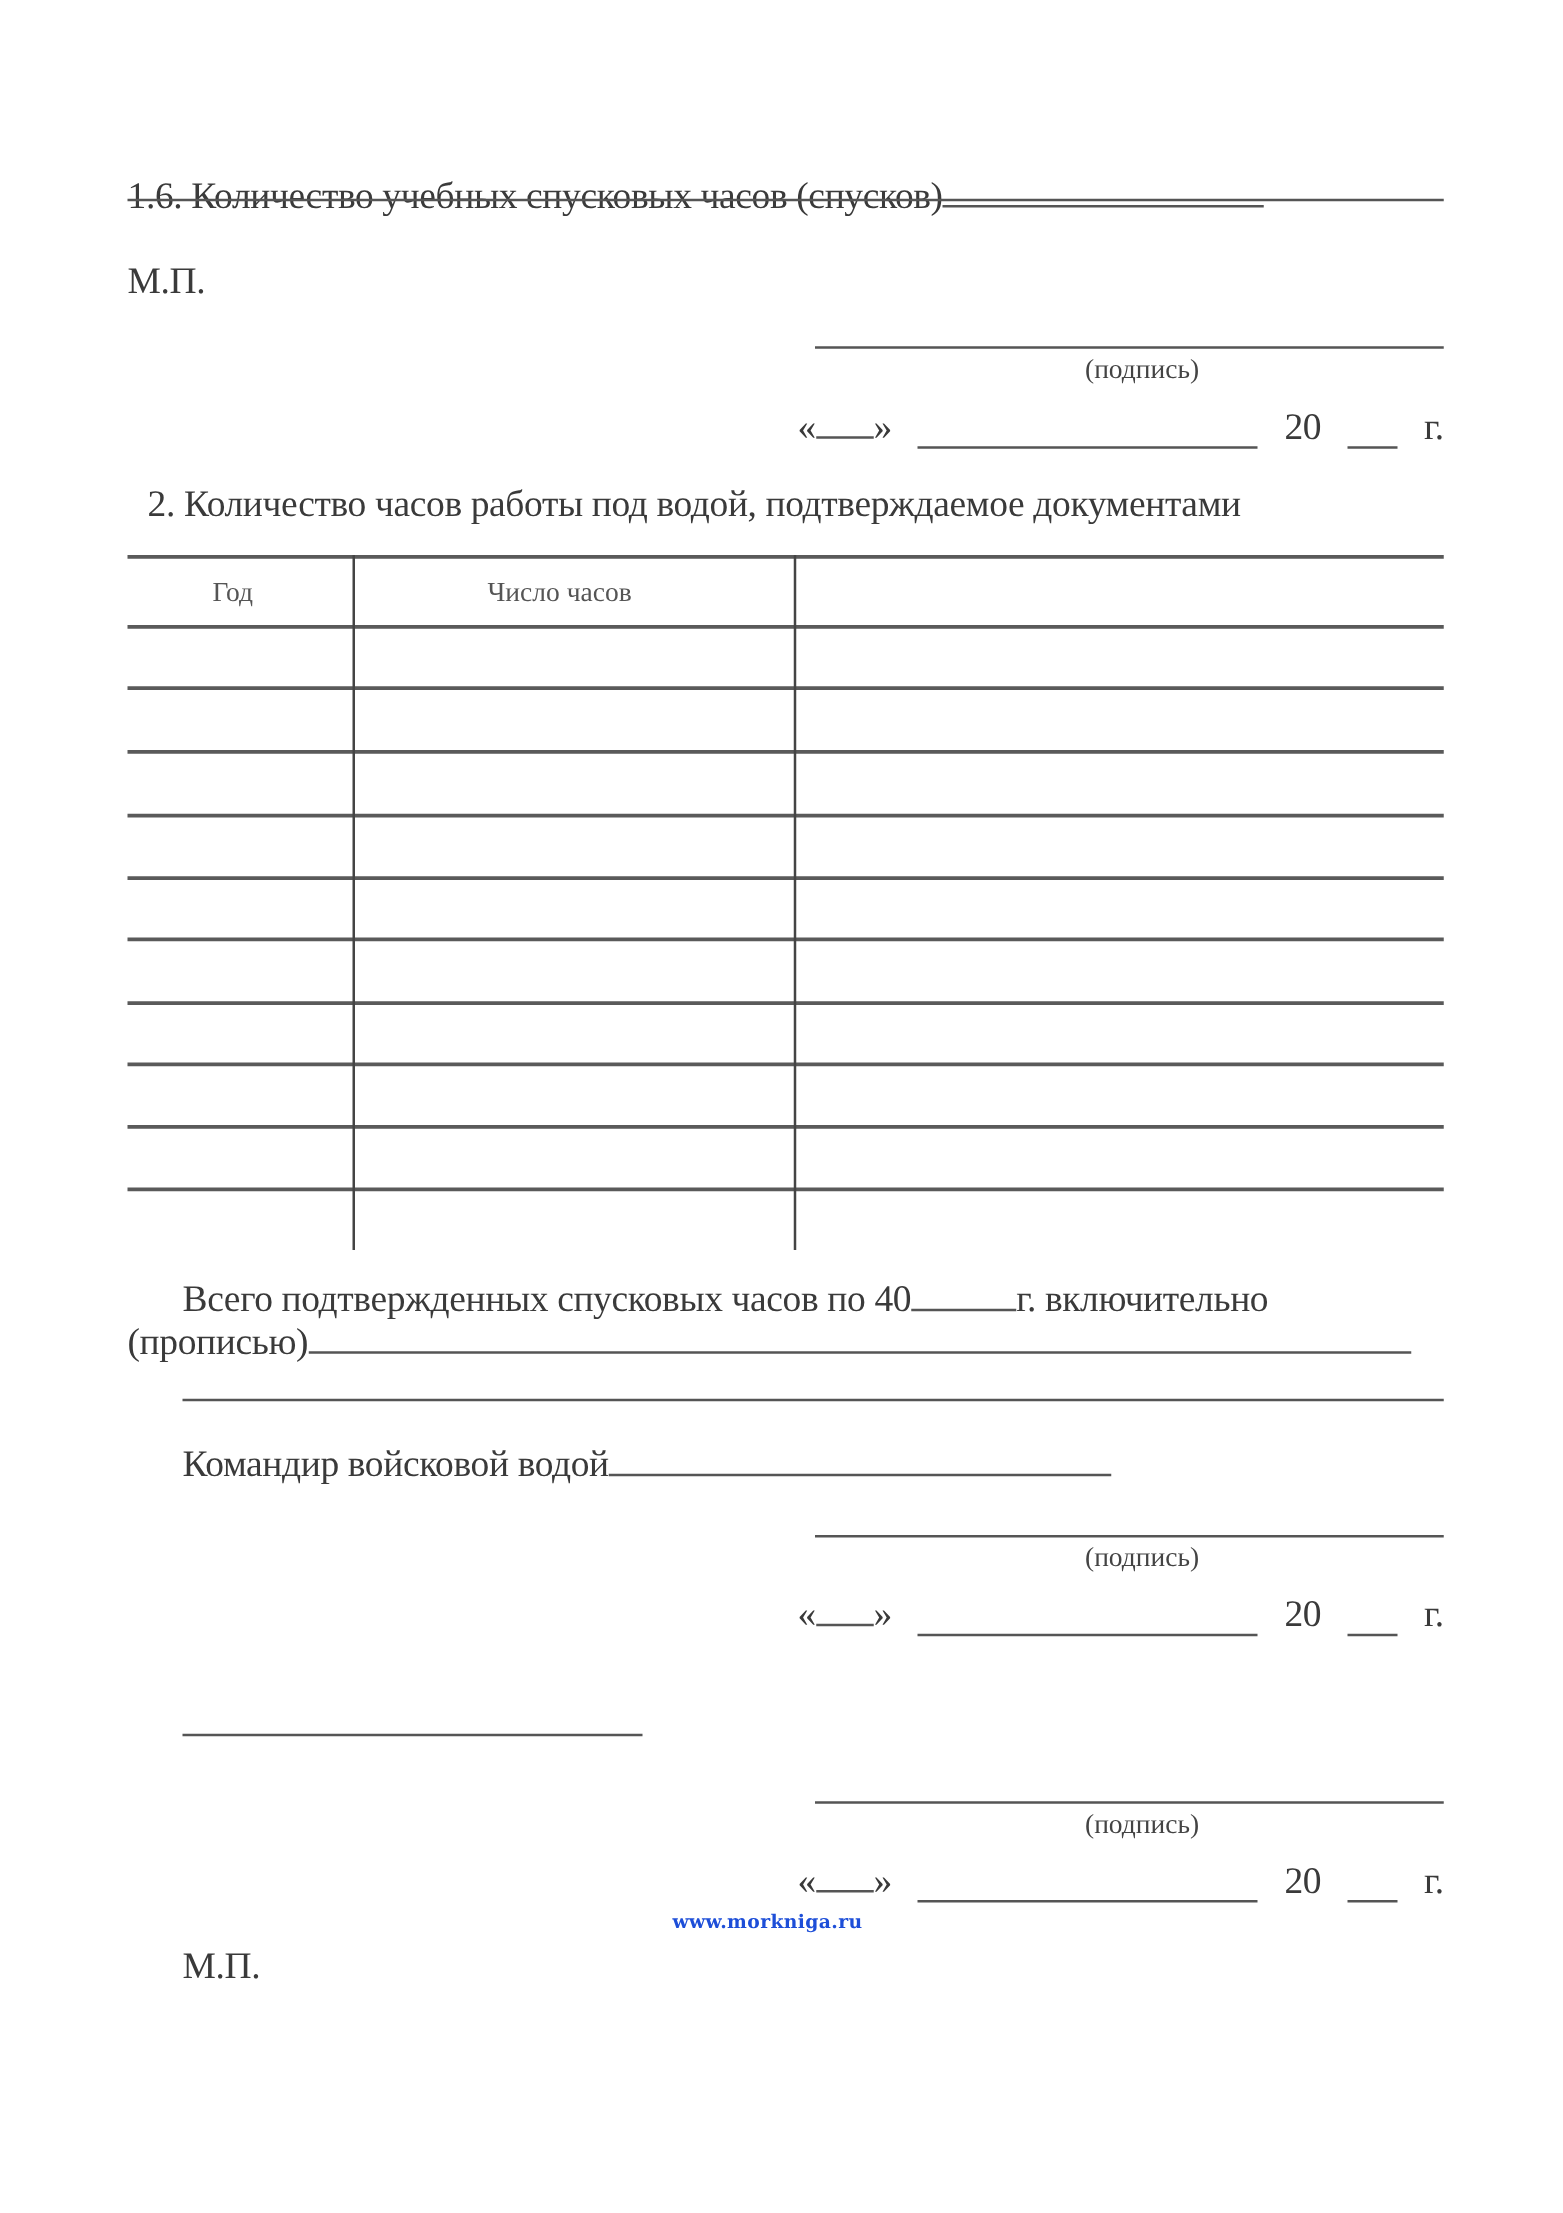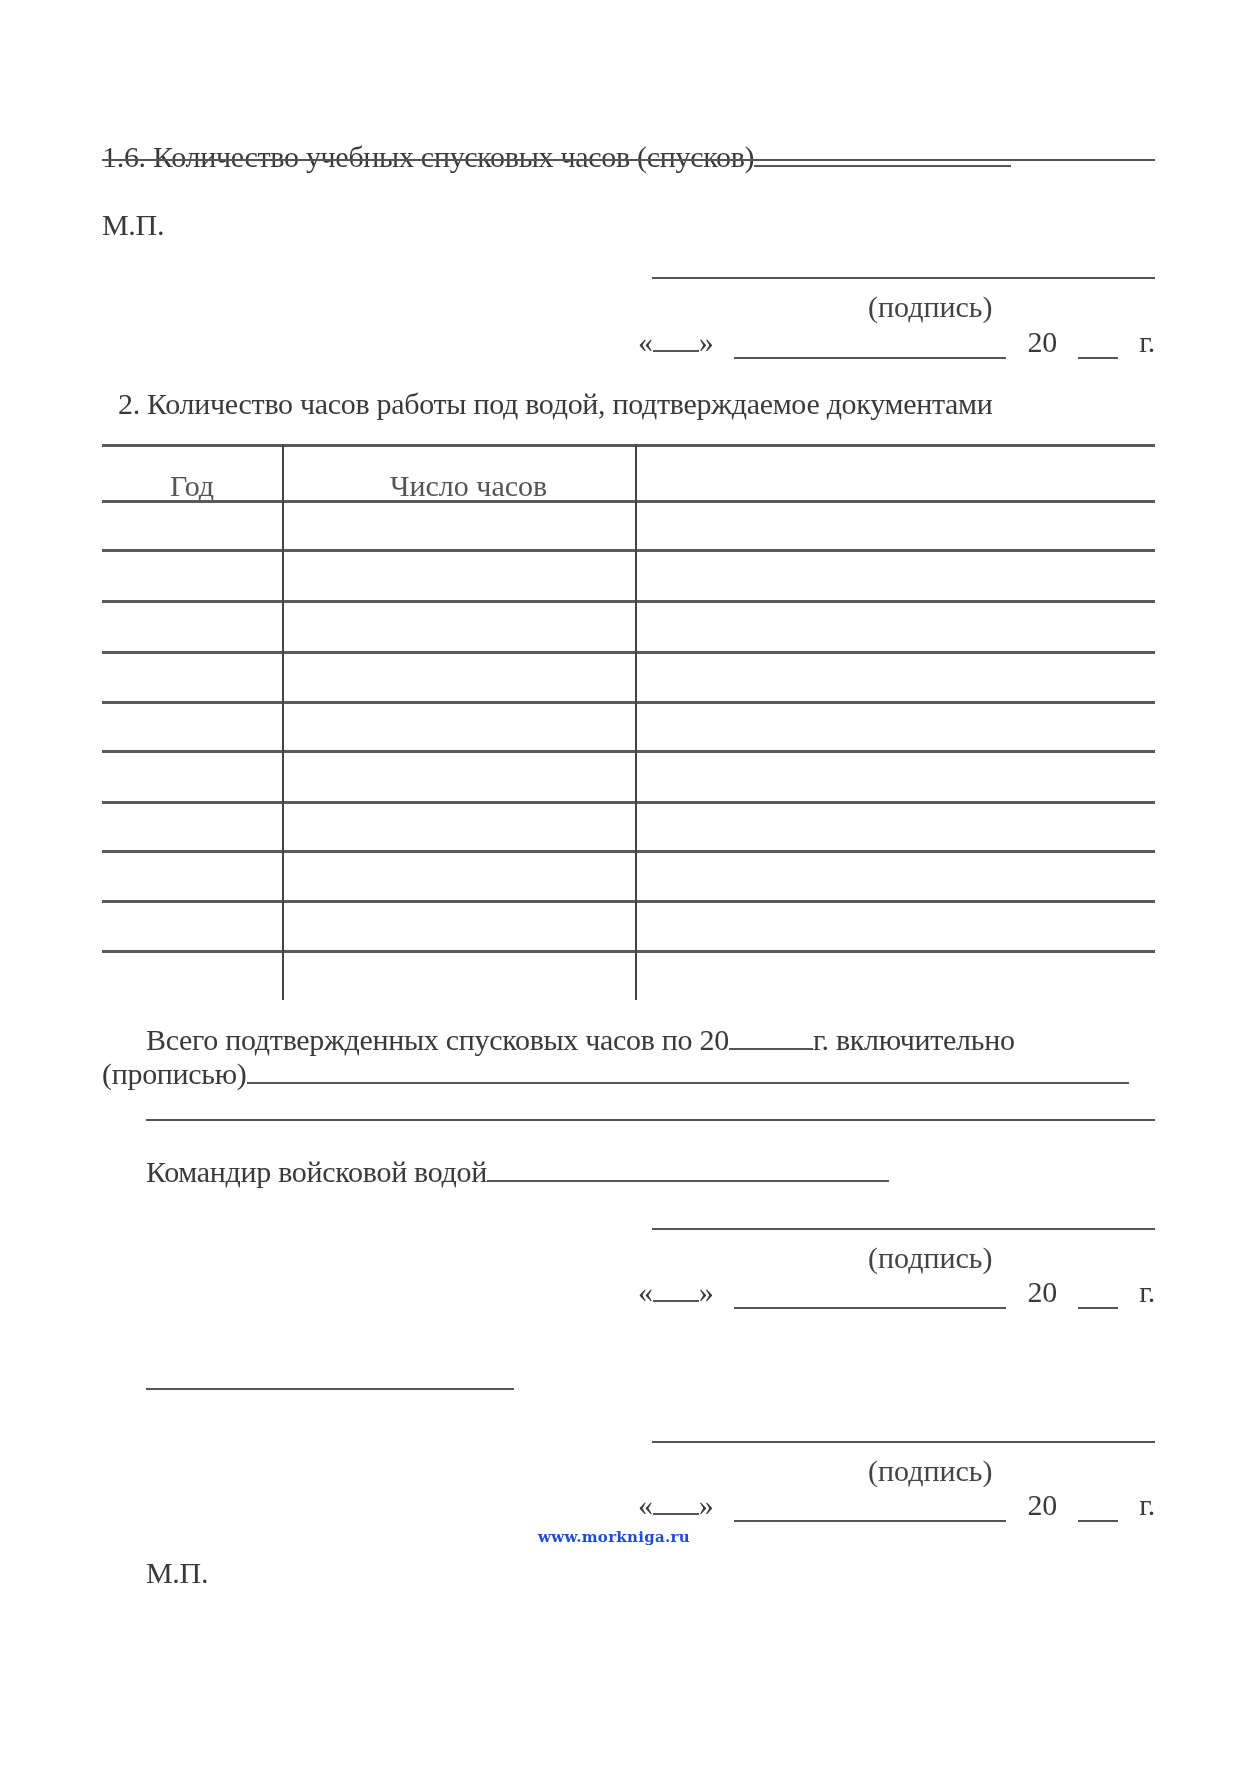--- a/index.html
+++ b/index.html
@@ -1,20 +1,20 @@
 <!DOCTYPE html>
 <html><head>
 <meta charset="utf-8">
 <style>
   html, body { margin:0; padding:0; background:#ffffff; }
   body { width:1250px; height:1770px; position:relative; overflow:hidden;
          font-family:"Liberation Serif","DejaVu Serif",serif; color:#333; }
   .abs { position:absolute; }
   .txt { font-size:30px; line-height:34px; white-space:nowrap; color:#3a3a3a; letter-spacing:-0.3px; }
-  .small { font-size:30px; line-height:24px; color:#444; white-space:nowrap;margin-top:12px; }
+  .small { font-size:22px; line-height:24px; color:#444; white-space:nowrap; }
   .line { position:absolute; height:2px; background:#555; }
   .hline { position:absolute; height:3px; background:#5a5a5a; left:102px; width:1053px; }
   .vline { position:absolute; width:2px; background:#444; }
   .blank { display:inline-block; border-bottom:2px solid #555; height:24px; vertical-align:baseline; }
   .date-row { position:absolute; left:638px; width:517px; display:flex; align-items:flex-end; justify-content:space-between; }
   .watermark { font-family:"DejaVu Serif",serif; font-weight:bold; font-size:15px; color:#1d4ed8; letter-spacing:0.3px; }
 </style>
 </head>
 <body>
 
@@ -51,21 +51,21 @@
   <div class="hline" style="top:750px;"></div>
   <div class="hline" style="top:801px;"></div>
   <div class="hline" style="top:850px;"></div>
   <div class="hline" style="top:900px;"></div>
   <div class="hline" style="top:950px;"></div>
   <div class="vline" style="left:282px; top:444px; height:556px;"></div>
   <div class="vline" style="left:635px; top:444px; height:556px;"></div>
 </div>
 
 <div class="abs txt" style="left:146px; top:1023px;">
-  <span>Всего подтвержденных спусковых часов по 20</span><span class="blank" style="width:84px;"></span><span>г. включительно</span>
+  <span>Всего подтвержденных спусковых часов по 40</span><span class="blank" style="width:84px;"></span><span>г. включительно</span>
 </div>
 <div class="abs txt" style="left:102px; top:1057px;">
   <span>(прописью)</span><span class="blank" style="width:882px;"></span>
 </div>
 <div class="line" style="left:146px; top:1119px; width:1009px;"></div>
 
 <div class="abs txt" style="left:146px; top:1155px;">
   <span>Командир войсковой водой</span><span class="blank" style="width:402px;"></span>
 </div>
 <div class="line" style="left:652px; top:1228px; width:503px;"></div>

